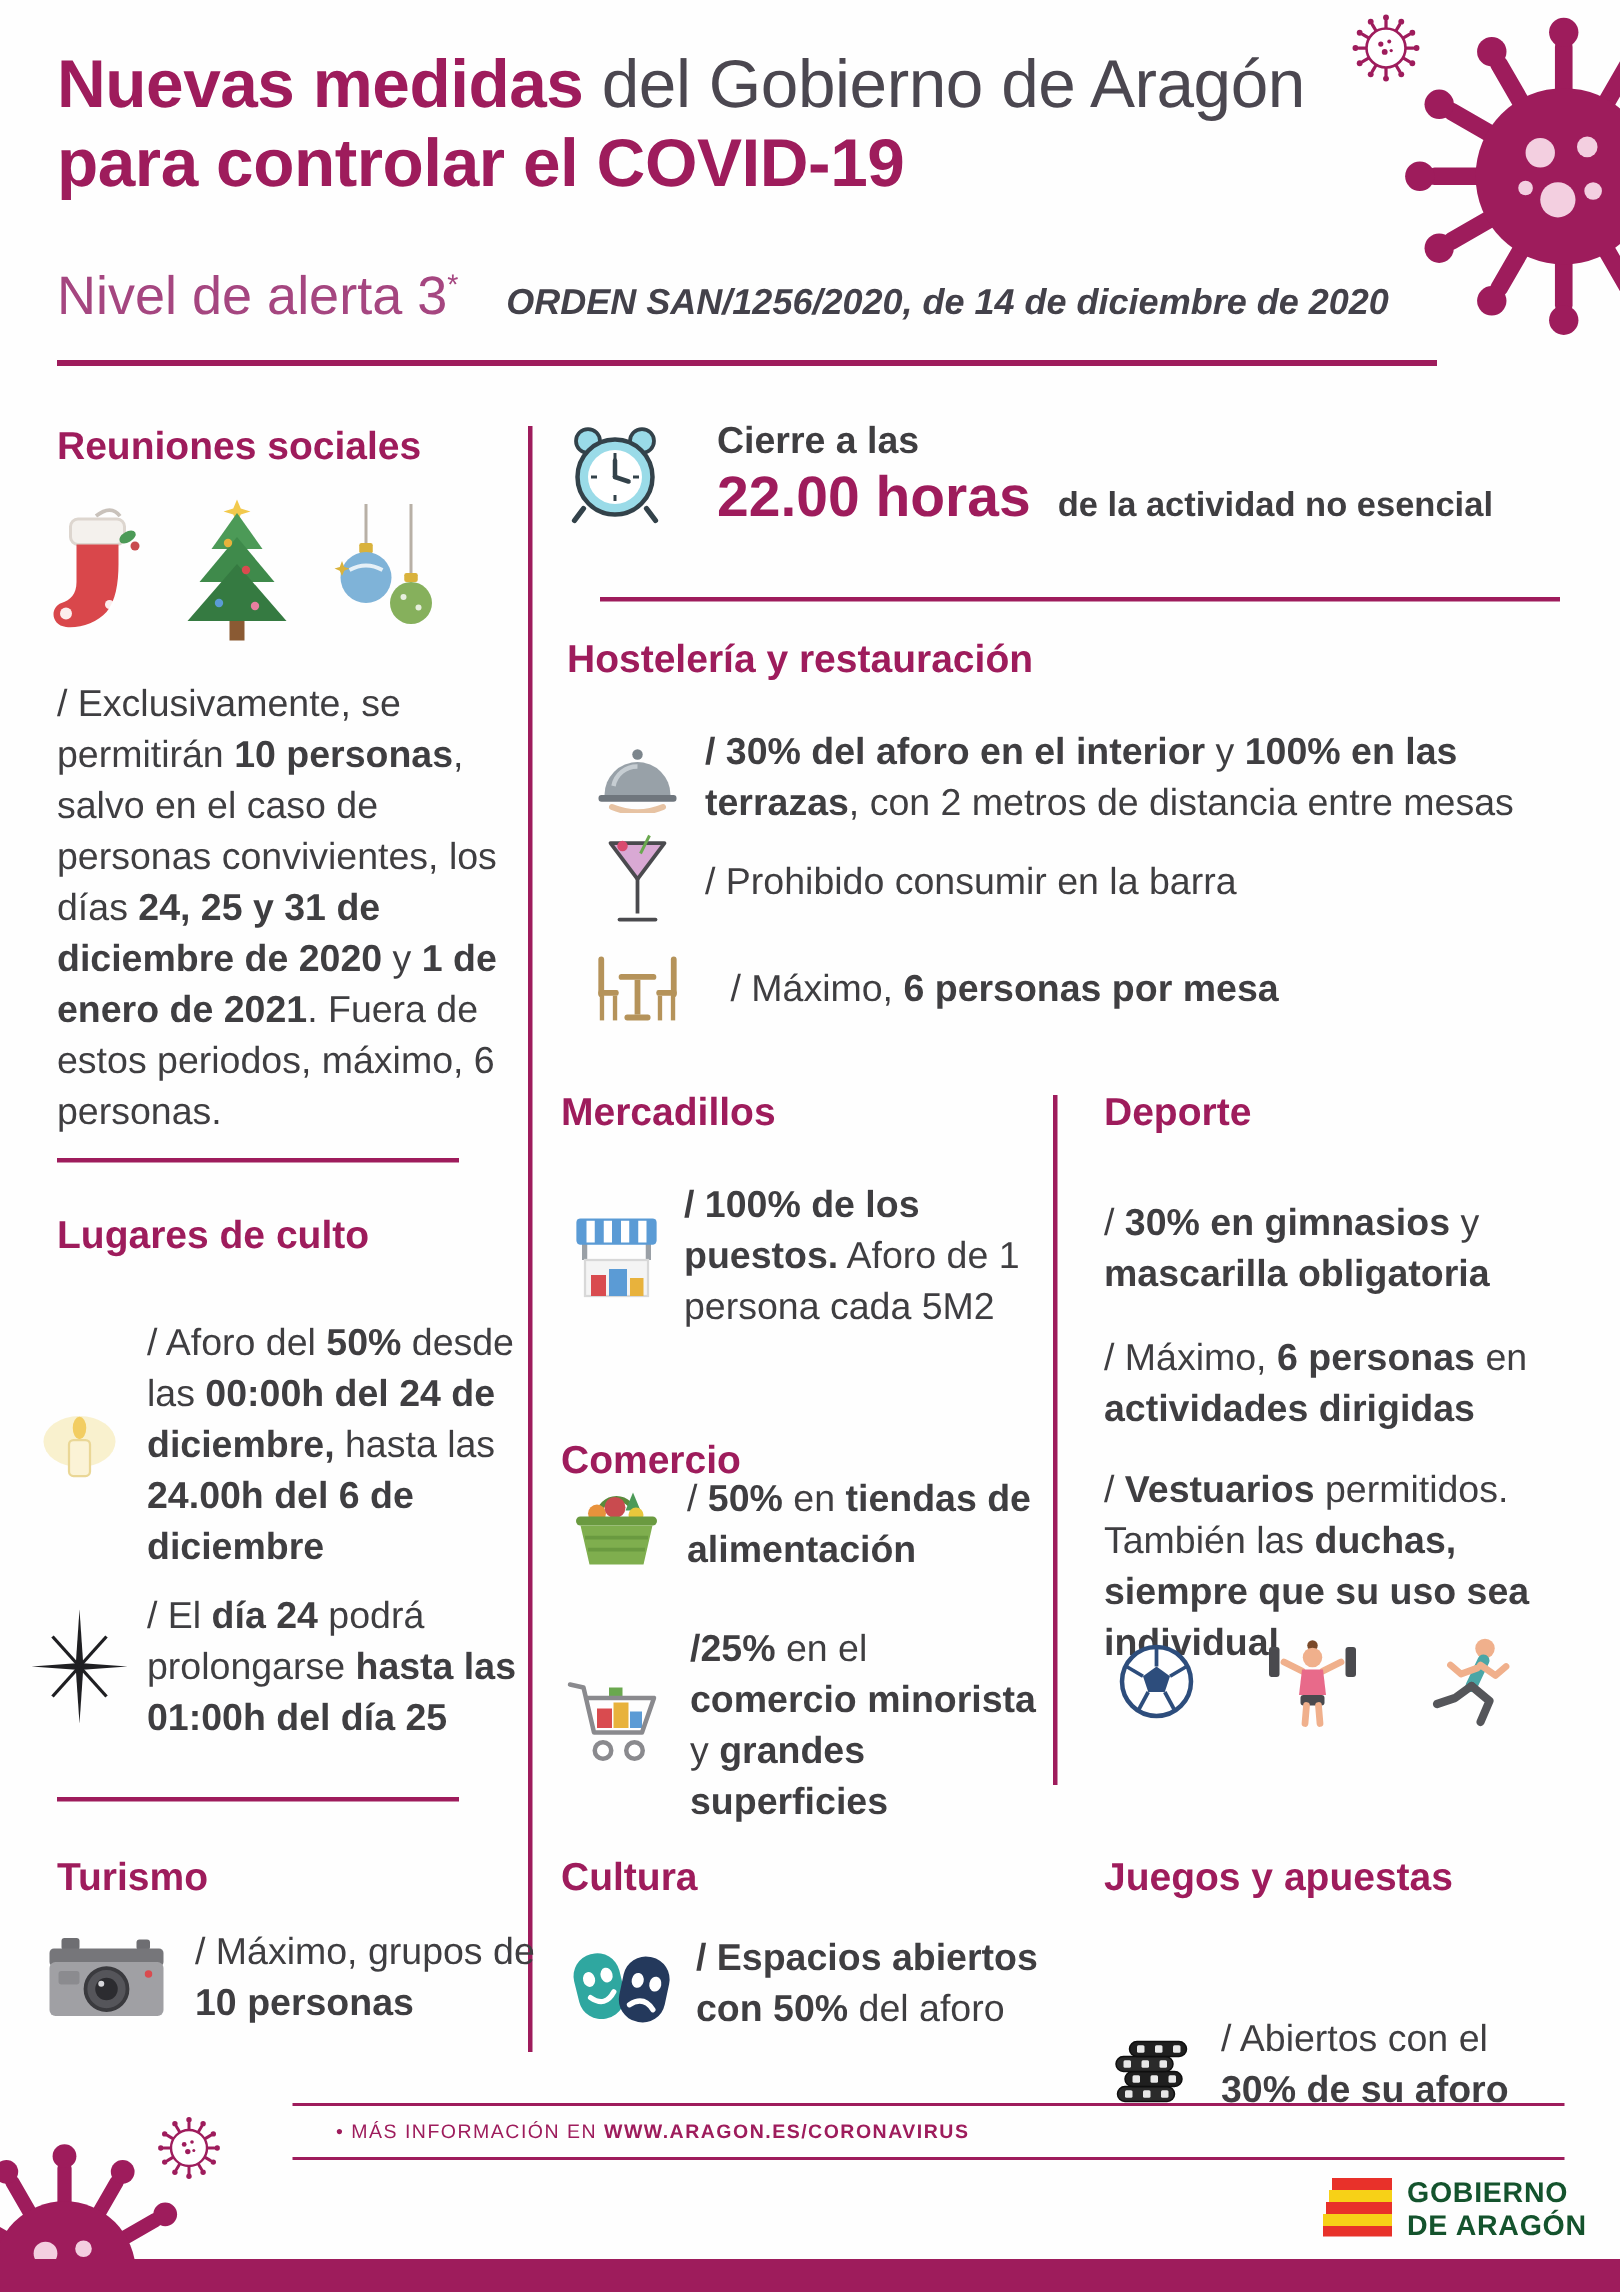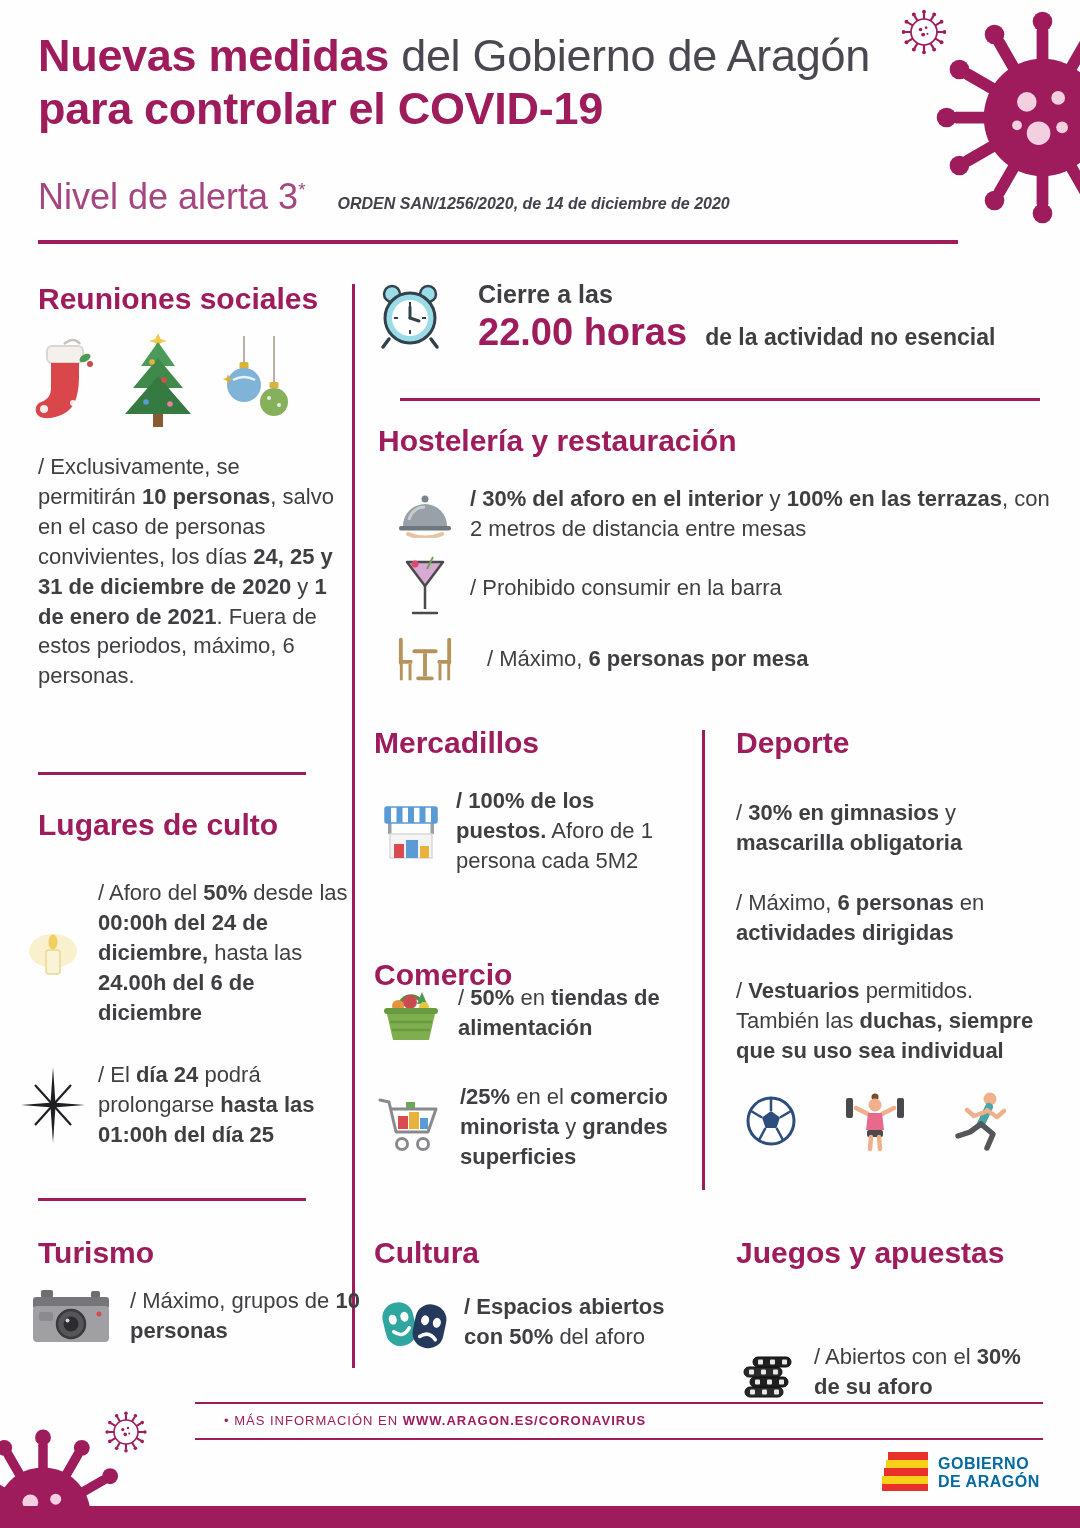--- a/index.html
+++ b/index.html
@@ -12,38 +12,38 @@
   .abs { position:absolute; }
   .b { font-weight:700; }
   .c-accent { color:#9e1c5c; font-weight:700; }
 
   
   .title { left:38px; top:30px; width:845px; font-size:45px; line-height:1.17;
            font-weight:400; color:#4b4750; letter-spacing:-0.3px; }
   .subtitle { left:38px; top:176px; display:flex; align-items:baseline; gap:32px; }
   .alert { font-size:36px; color:#a54680; }
   .alert sup { font-size:19px; }
-  .order { font-size:16px; font-style:italic; font-weight:700; color:#43414a; }
+  .order { font-size:24px; font-style:italic; font-weight:700; color:#43414a; }
 
   .rule { background:#9e1c5c; }
   .rule-header { left:38px; top:240px; width:920px; height:4px; }
   .vline-main { left:352px; top:284px; width:3px; height:1084px; }
   .vline-2    { left:702px; top:730px; width:3px; height:460px; }
   .div-left1  { left:38px; top:772px; width:268px; height:3px; }
   .div-left2  { left:38px; top:1198px; width:268px; height:3px; }
   .div-top    { left:400px; top:398px; width:640px; height:3px; }
 
-  .sec-h { font-size:30px; font-weight:700; color:#9e1c5c; }
+  .sec-h { font-size:26px; font-weight:700; color:#9e1c5c; }
   .h-reuniones{left:38px;top:282px;} .h-lugares{left:38px;top:808px;}
   .h-turismo{left:38px;top:1236px;} .h-hosteleria{left:378px;top:424px;}
   .h-mercadillos{left:374px;top:726px;} .h-comercio{left:374px;top:922px;margin-top:36px;}
   .h-cultura{left:374px;top:1236px;} .h-deporte{left:736px;top:726px;}
   .h-juegos{left:736px;top:1236px;}
 
-  .txt { font-size:22px; line-height:1.36; }
+  .txt { font-size:25px; line-height:1.36; }
   .item { display:flex; align-items:center; }
   .ico { flex:0 0 auto; display:flex; justify-content:center; }
 
   .xmas-row { left:34px; top:330px; display:flex; gap:20px; align-items:flex-end; }
   .reuniones-body { left:38px; top:452px; width:302px; }
 
   .culto-1 { left:20px; top:878px; width:334px; gap:12px; } .culto-1 .ico{width:66px;}
   .culto-2 { left:20px; top:1060px; width:334px; gap:12px; } .culto-2 .ico{width:66px;}
   .turismo-item { left:26px; top:1284px; width:334px; gap:14px; align-items:center;} .turismo-item .ico{width:90px;}
 
@@ -65,21 +65,21 @@
 
   .dep-1{left:736px;top:798px;width:305px;} .dep-2{left:736px;top:888px;width:305px;}
   .dep-3{left:736px;top:976px;width:308px;}
   .sports-row{left:744px;top:1090px;display:flex;gap:46px;align-items:center;}
 
   
   .f-line1{left:195px;top:1402px;width:848px;height:2px;}
   .f-line2{left:195px;top:1438px;width:848px;height:2px;}
   .f-info{left:224px;top:1413px;font-size:13px;letter-spacing:1px;color:#9e1c5c;}
   .logo{left:882px;top:1448px;display:flex;align-items:center;gap:10px;}
-  .logo-text{font-size:16px;font-weight:700;color:#0369a1;line-height:1.12;letter-spacing:0.5px;}
+  .logo-text{font-size:19px;font-weight:700;color:#14532d;line-height:1.12;letter-spacing:0.5px;}
   .bottom-bar{left:0;top:1506px;width:1080px;height:22px;background:#9e1c5c;z-index:6;}
 
   .v-tr-big{left:925px;top:0;width:235px;height:235px;z-index:1;}
   .v-tr-small{left:898px;top:6px;width:52px;height:52px;z-index:1;}
   .v-bl-big{left:-52px;top:1420px;width:190px;height:190px;z-index:1;}
   .v-bl-small{left:102px;top:1408px;width:48px;height:48px;z-index:1;}
 </style>
 </head>
 <body>
 

